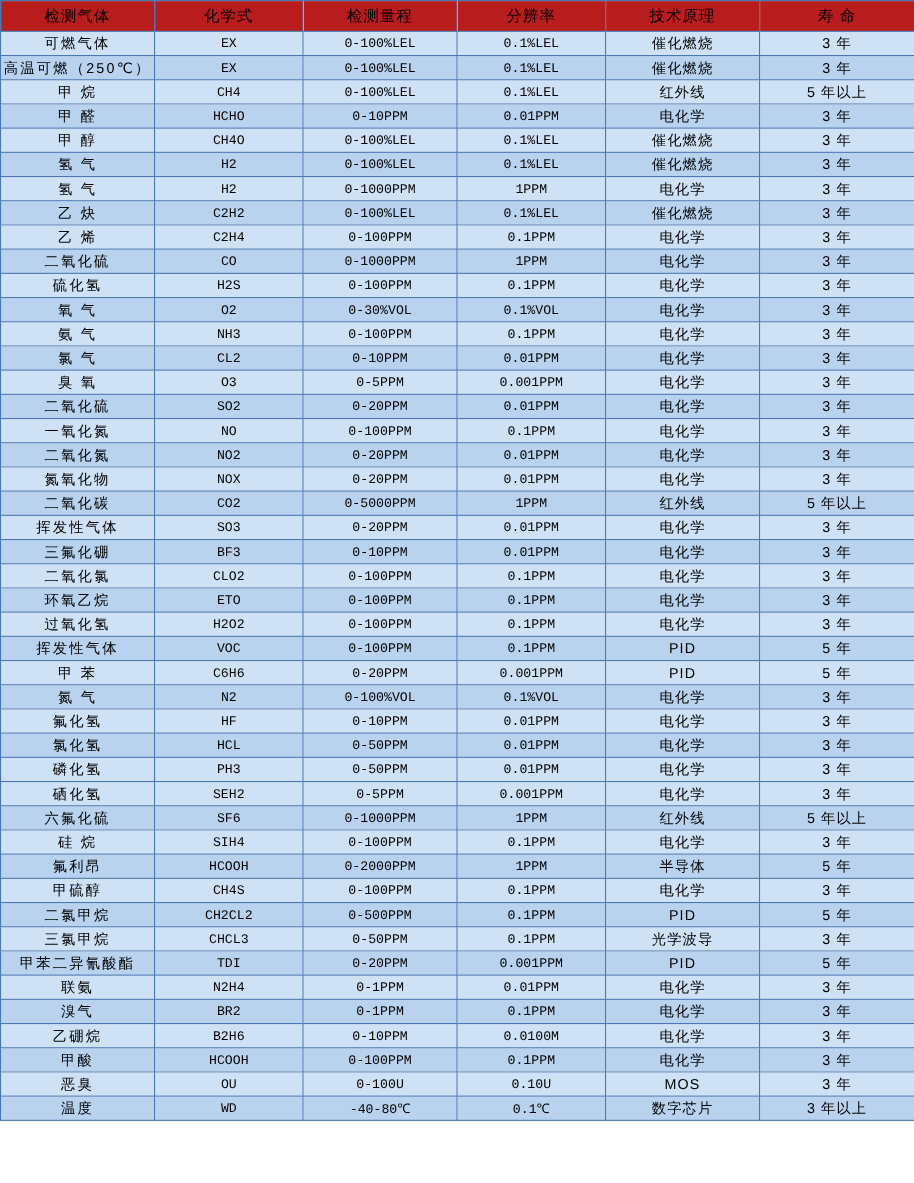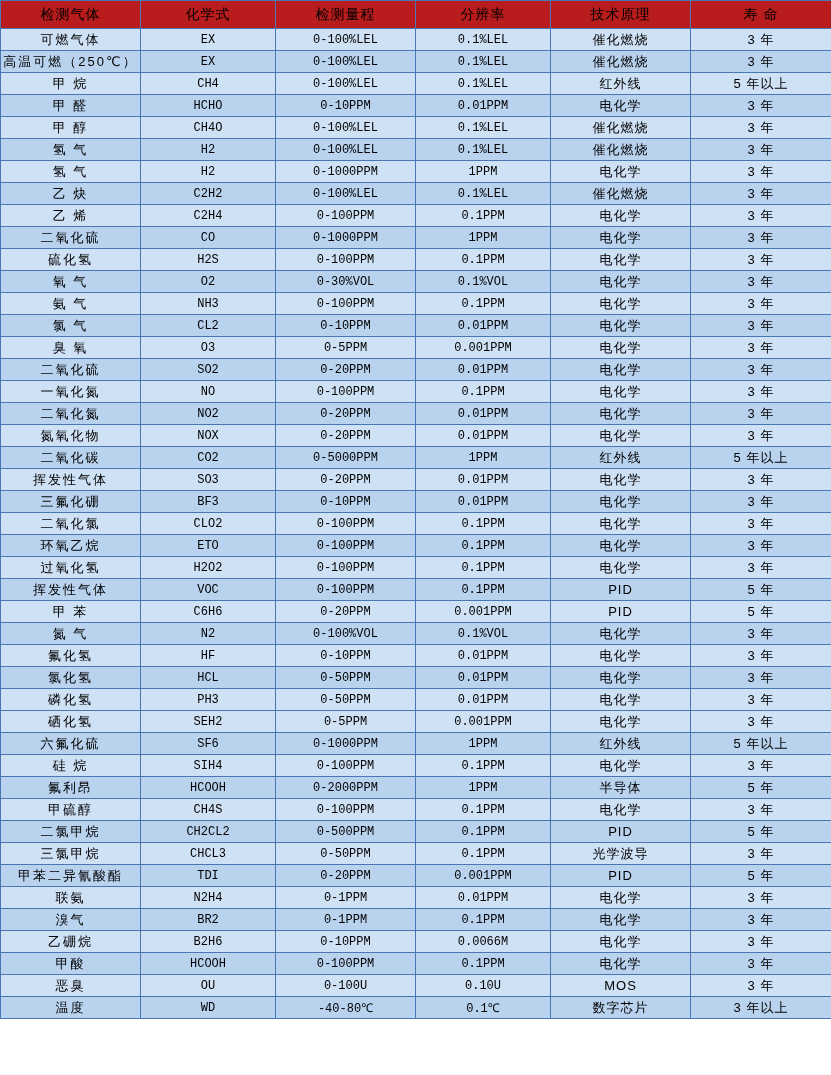--- a/index.html
+++ b/index.html
@@ -414,21 +414,21 @@
           <td class="c-formula">BR2</td>
           <td class="c-range">0-1PPM</td>
           <td class="c-res">0.1PPM</td>
           <td class="c-tech">电化学</td>
           <td class="c-life">3 年</td>
         </tr>
         <tr class="odd">
           <td class="c-name">乙硼烷</td>
           <td class="c-formula">B2H6</td>
           <td class="c-range">0-10PPM</td>
-          <td class="c-res">0.0066M</td>
+          <td class="c-res">0.0100M</td>
           <td class="c-tech">电化学</td>
           <td class="c-life">3 年</td>
         </tr>
         <tr class="even">
           <td class="c-name">甲酸</td>
           <td class="c-formula">HCOOH</td>
           <td class="c-range">0-100PPM</td>
           <td class="c-res">0.1PPM</td>
           <td class="c-tech">电化学</td>
           <td class="c-life">3 年</td>

